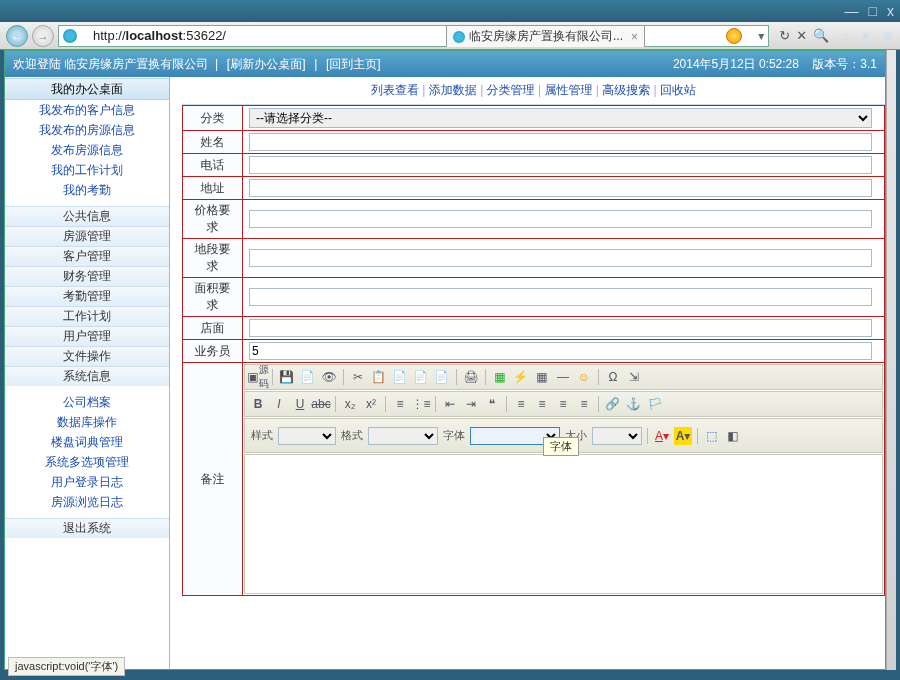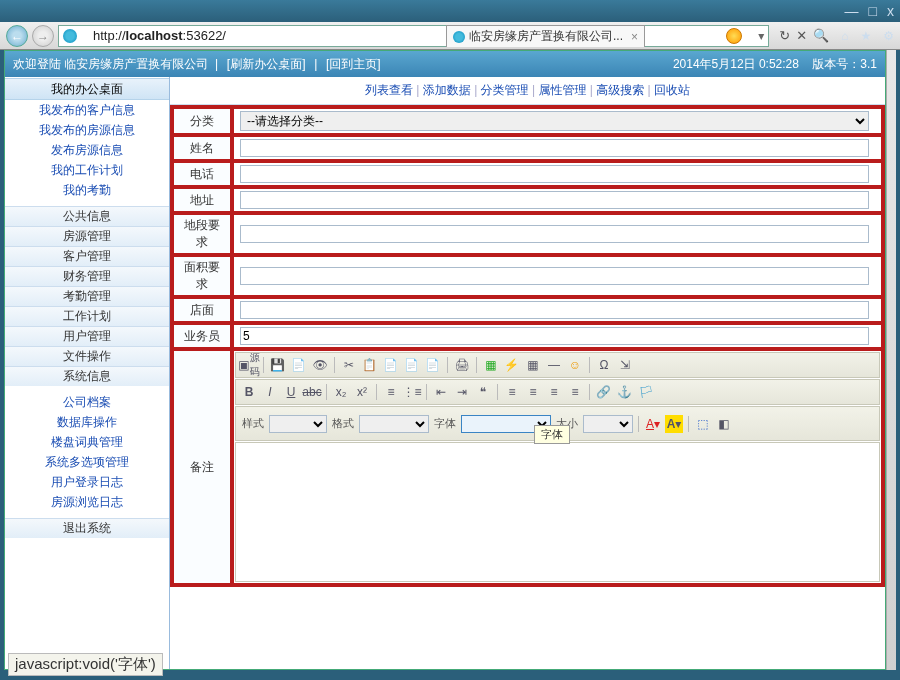--- a/index.html
+++ b/index.html
@@ -16,42 +16,42 @@
 .tb-icons { display:flex; gap:6px; margin-left:6px; color:#555;}
 .tb-icons span { font-size:13px;}
 .right-icons { display:flex; gap:12px; color:#cde; margin-left:8px;}
 .tab-strip { position:absolute; left:446px; top:24px; height:24px; display:flex; align-items:center; gap:2px;}
 .tab { background:#f8f8f8; border:1px solid #999; border-bottom:none; padding:2px 6px; display:flex; align-items:center; gap:4px; font-size:12px; color:#333;}
 .tab .ie2 { width:12px; height:12px; background:radial-gradient(#4bd 40%,#08b); border-radius:50%;}
 .tab .x { color:#888; margin-left:4px;}
 .page { position:absolute; top:50px; left:4px; right:14px; bottom:10px; background:#fff; border:1px solid #4a7; display:flex; flex-direction:column;}
 .topbar { height:26px; background:linear-gradient(#5aa7d0,#3b85b5); color:#fff; display:flex; align-items:center; padding:0 8px; font-size:12px; justify-content:space-between;}
 .topbar .links a { color:#fff; text-decoration:none; margin:0 2px;}
-.body { flex:1; display:flex; overflow:hidden;}
+.body { flex:1; display:flex; overflow:hidden;gap:12px;}
 .sidebar { width:165px; border-right:1px solid #9bd; background:#fff; overflow:auto;}
 .sidebar .hdr { background:linear-gradient(#e8f2fb,#cfe4f5); height:22px; display:flex; align-items:center; justify-content:center; border:1px solid #b5d3ea; border-left:none; border-right:none; margin-top:1px;}
 .side-item { height:20px; display:flex; align-items:center; justify-content:center; color:#1a4db3; cursor:pointer;}
 .side-item.sel { color:#d33; background:#fef0f0;}
 .side-item.section { color:#333; background:linear-gradient(#f4f8fc,#e2eef8); border-top:1px solid #cde;}
 .main { flex:1; display:flex; flex-direction:column; overflow:hidden;}
 .tabs { height:28px; display:flex; align-items:center; justify-content:center; gap:4px; border-bottom:1px solid #cde;}
 .tabs a { color:#1a4db3; text-decoration:none;}
 .tabs .sep { color:#aac;}
 .form-area { flex:1; overflow:auto;}
 table.form { width:100%; border-collapse:collapse;}
-table.form td { border:4px solid #b91c1c; padding:2px 6px; font-size:12px;}
+table.form td { border:1px solid #b91c1c; padding:2px 6px; font-size:12px;}
 table.form td.lbl { width:60px; text-align:center; background:#fafdff; color:#333;}
 table.form input[type=text], table.form select, table.form textarea { width:99%; border:1px solid #abc; font-size:12px; padding:1px 2px; font-family:inherit;}
 .editor-bar { background:linear-gradient(#f2f2e8,#e6e6da); border:1px solid #c8c8b8; padding:3px 4px; display:flex; flex-wrap:wrap; align-items:center; gap:3px; margin:1px;}
 .editor-bar .ico { width:18px; height:18px; display:inline-flex; align-items:center; justify-content:center; font-size:12px; color:#556; border:1px solid transparent; cursor:pointer;}
 .editor-bar .vsep { width:1px; height:16px; background:#bbb; margin:0 2px;}
 .editor-bar select { font-size:11px; height:18px; border:1px solid #abc;}
 .editor-bar .lbl2 { font-size:11px; color:#555; margin:6px 2px;}
 .editor-canvas { border:1px solid #c8c8b8; background:#fff; min-height:140px; margin:0 1px 1px 1px;}
-.statusbar { position:absolute; bottom:4px; left:8px; background:#f4f4ec; border:1px solid #bbb; padding:1px 6px; font-size:15px; color:#333;}
+.statusbar { position:absolute; bottom:4px; left:8px; background:#f4f4ec; border:1px solid #bbb; padding:1px 6px; font-size:11px; color:#333;}
 .tooltip { position:absolute; background:#ffffe1; border:1px solid #999; padding:1px 6px; font-size:11px; color:#333;}
 .combo-hl { border:1px solid #3a84c4 !important; background:#eaf3fb;}
 .orange-dot { width:16px; height:16px; border-radius:50%; background:radial-gradient(#fd5,#f90); border:1px solid #c70;}
 .scrollhint { position:absolute; right:4px; top:50px; bottom:10px; width:10px; background:linear-gradient(#e8e8e8,#d0d0d0); border-left:1px solid #aaa;}
 </style>
 </head>
 <body>
 
 <div class="titlebar">
   <span>—</span>
@@ -159,20 +159,24 @@
               </tr>
           <tr>
                 <td class="lbl">电话</td>
               <td><input type="text" style=""></td>
               </tr>
           <tr>
                 <td class="lbl">地址</td>
               <td><input type="text" style=""></td>
               </tr>
           <tr>
+                <td class="lbl">价格要求</td>
+              <td><input type="text" style=""></td>
+              </tr>
+          <tr>
                 <td class="lbl">地段要求</td>
               <td><input type="text" style=""></td>
               </tr>
           <tr>
                 <td class="lbl">面积要求</td>
               <td><input type="text" style=""></td>
               </tr>
           <tr>
                 <td class="lbl">店面</td>
               <td><input type="text" style=""></td>

